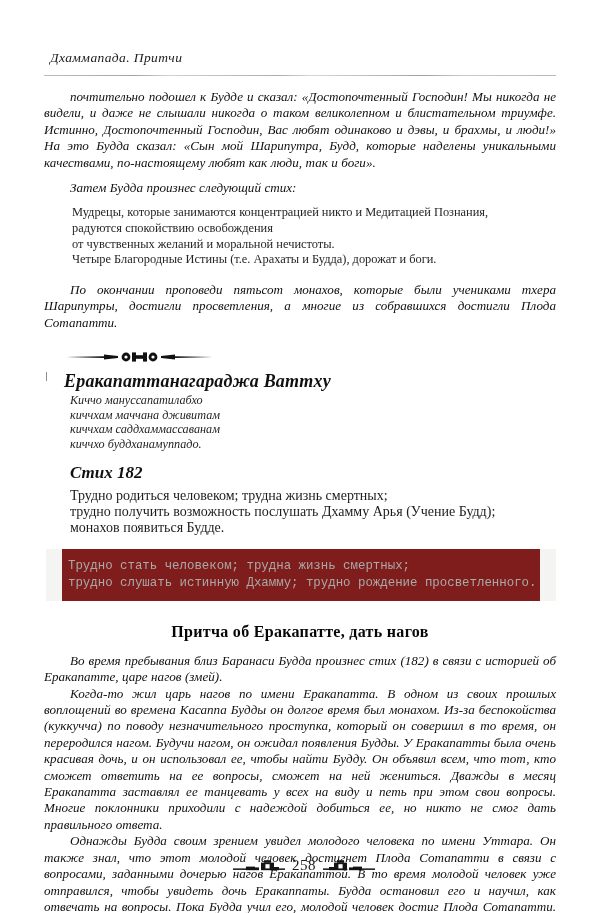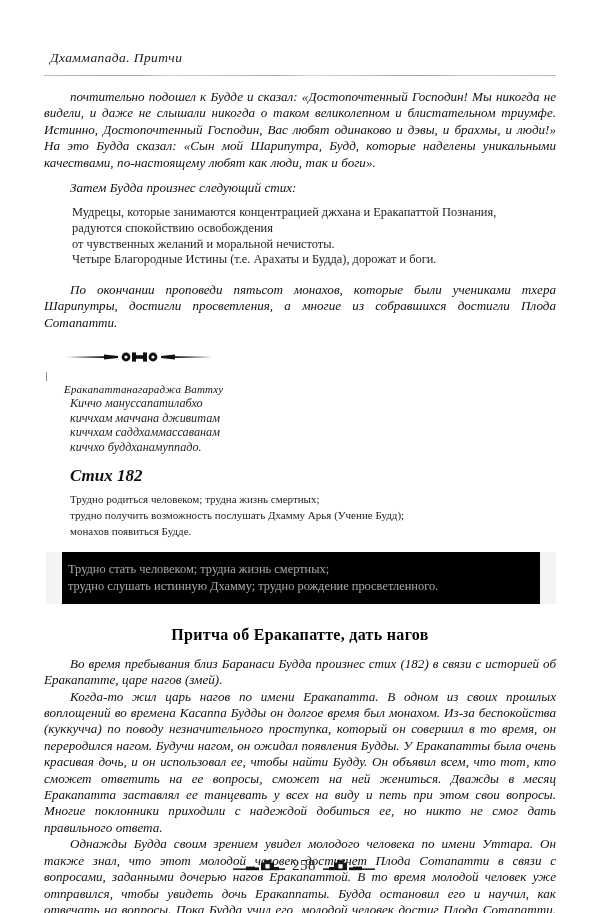--- a/index.html
+++ b/index.html
@@ -77,25 +77,25 @@
   .divider-wrap {
     margin-top: 20px;
     padding-left: 20px;
     height: 16px;
   }
   .ornament { display: block; }
 
   
   .pali-title {
     font-style: italic;
-    font-weight: normal;
-    font-size: 11px;
+    font-weight: bold;
+    font-size: 18px;
     letter-spacing: .2px;
     padding-left: 20px;
-    margin-top: 16px;
+    margin-top: 4px;
     white-space: nowrap;
   }
   .pali-verse {
     font-style: italic;
     font-size: 12.2px;
     line-height: 14.6px;
     padding-left: 26px;
     margin-top: 1px;
     color: #1e1e22;
   }
@@ -111,38 +111,39 @@
   }
 
   .stanza-label {
     font-style: italic;
     font-weight: bold;
     font-size: 17px;
     padding-left: 26px;
     margin-top: 12px;
   }
   .stanza-lines {
-    font-size: 11px;
+    font-size: 14px;
     line-height: 16px;
     padding-left: 26px;
     margin-top: 5px;
     color: #1c1c20;
   }
   .stanza-lines div { white-space: nowrap; }
 
   
   .faded-box {
     position: relative;
     margin-top: 13px;
     margin-left: 2px;
     width: 510px;
     padding: 9px 14px 10px 22px;
     box-sizing: border-box;
-    background: #000000;
+    background: #7f1d1d;
     border-radius: 1px;
+    font-family: Liberation Mono, monospace;
   }
   .faded-box::before,
   .faded-box::after {
     content: "";
     position: absolute;
     top: 0; bottom: 0;
     width: 16px;
     background: #f4f4f3;
   }
   .faded-box::before { left: 0; }
@@ -195,21 +196,21 @@
   <div class="running-head">Дхаммапада. Притчи</div>
   <div class="head-rule"></div>
 
   <p class="body-p first">почтительно подошел к Будде и сказал: «Достопочтенный Господин! Мы никогда не видели, и даже не слышали никогда о таком великолепном и блистательном триумфе. Истинно, Достопочтенный Господин, Вас любят одинаково и дэвы, и брахмы, и люди!» На это Будда сказал: «Сын мой Шарипутра, Будд, которые наделены уникальными качествами, по-настоящему любят как люди, так и боги».</p>
 
   <div class="spacer-sm"></div>
 
   <p class="body-p">Затем Будда произнес следующий стих:</p>
 
   <div class="verse-block">
-    <div>Мудрецы, которые занимаются концентрацией джхана и Еракапаттой Познания,</div>
+    <div>Мудрецы, которые занимаются концентрацией никто и Медитацией Познания,</div>
     <div>радуются спокойствию освобождения</div>
     <div>от чувственных желаний и моральной нечистоты.</div>
     <div>Четыре Благородные Истины (т.е. Арахаты и Будда), дорожат и боги.</div>
   </div>
 
   <div class="spacer-md"></div>
 
   <p class="body-p">По окончании проповеди пятьсот монахов, которые были учениками тхера Шарипутры, достигли просветления, а многие из собравшихся достигли Плода Сотапатти.</p>
 
   <div class="divider-wrap">

